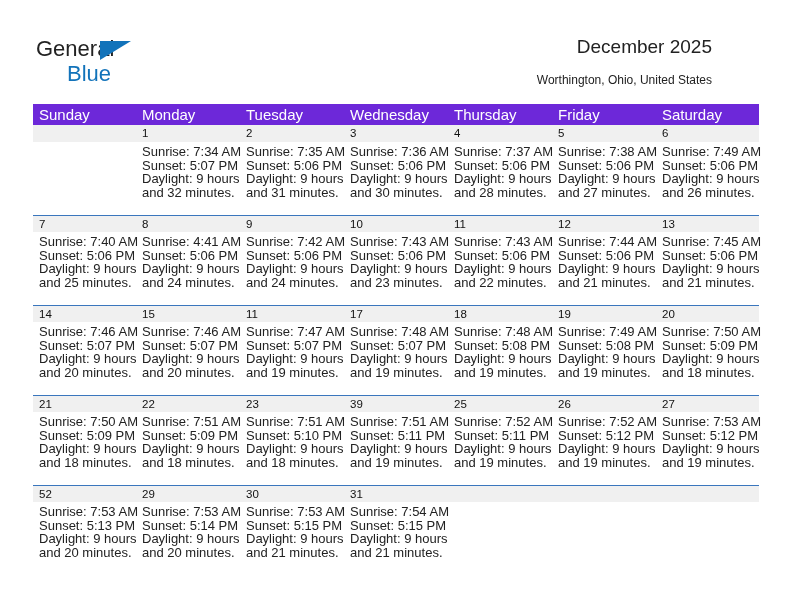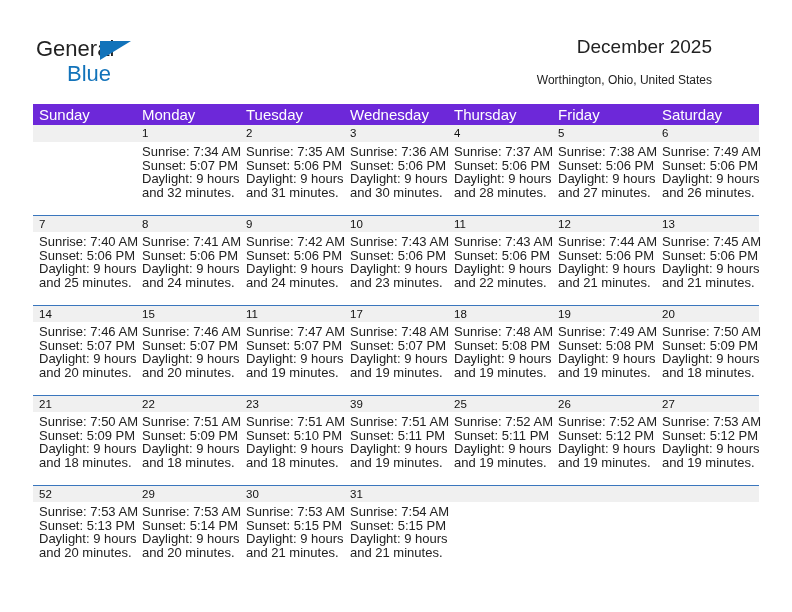--- a/index.html
+++ b/index.html
@@ -306,21 +306,21 @@
         <td>
             <span class="info">
               <span>Sunrise: 7:40 AM</span>
               <span>Sunset: 5:06 PM</span>
               <span>Daylight: 9 hours</span>
               <span>and 25 minutes.</span>
             </span>
           </td>
         <td>
             <span class="info">
-              <span>Sunrise: 7:41 AM</span>
+              <span>Sunrise: 4:41 AM</span>
               <span>Sunset: 5:06 PM</span>
               <span>Daylight: 9 hours</span>
               <span>and 24 minutes.</span>
             </span>
           </td>
         <td>
             <span class="info">
               <span>Sunrise: 7:42 AM</span>
               <span>Sunset: 5:06 PM</span>
               <span>Daylight: 9 hours</span>

